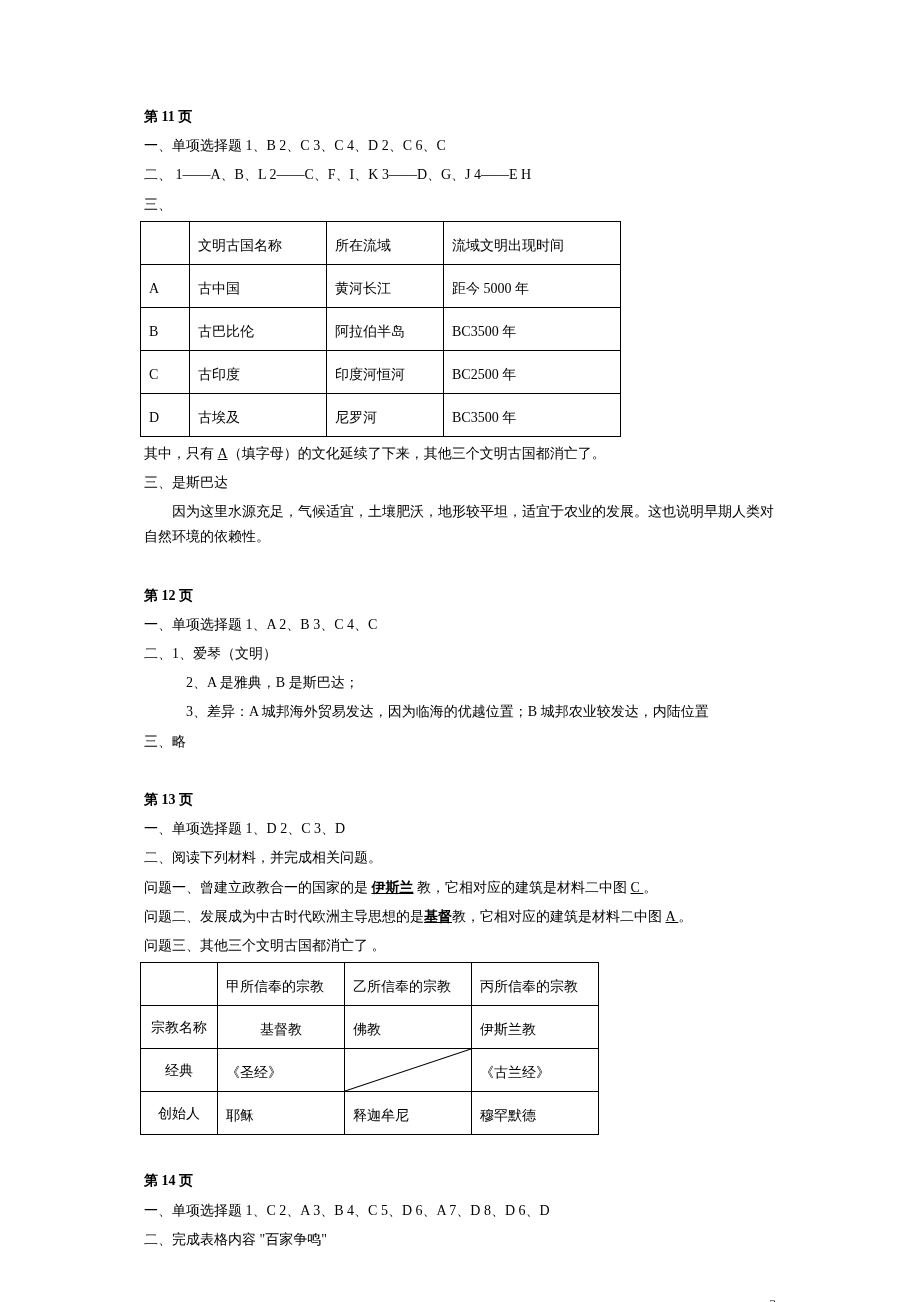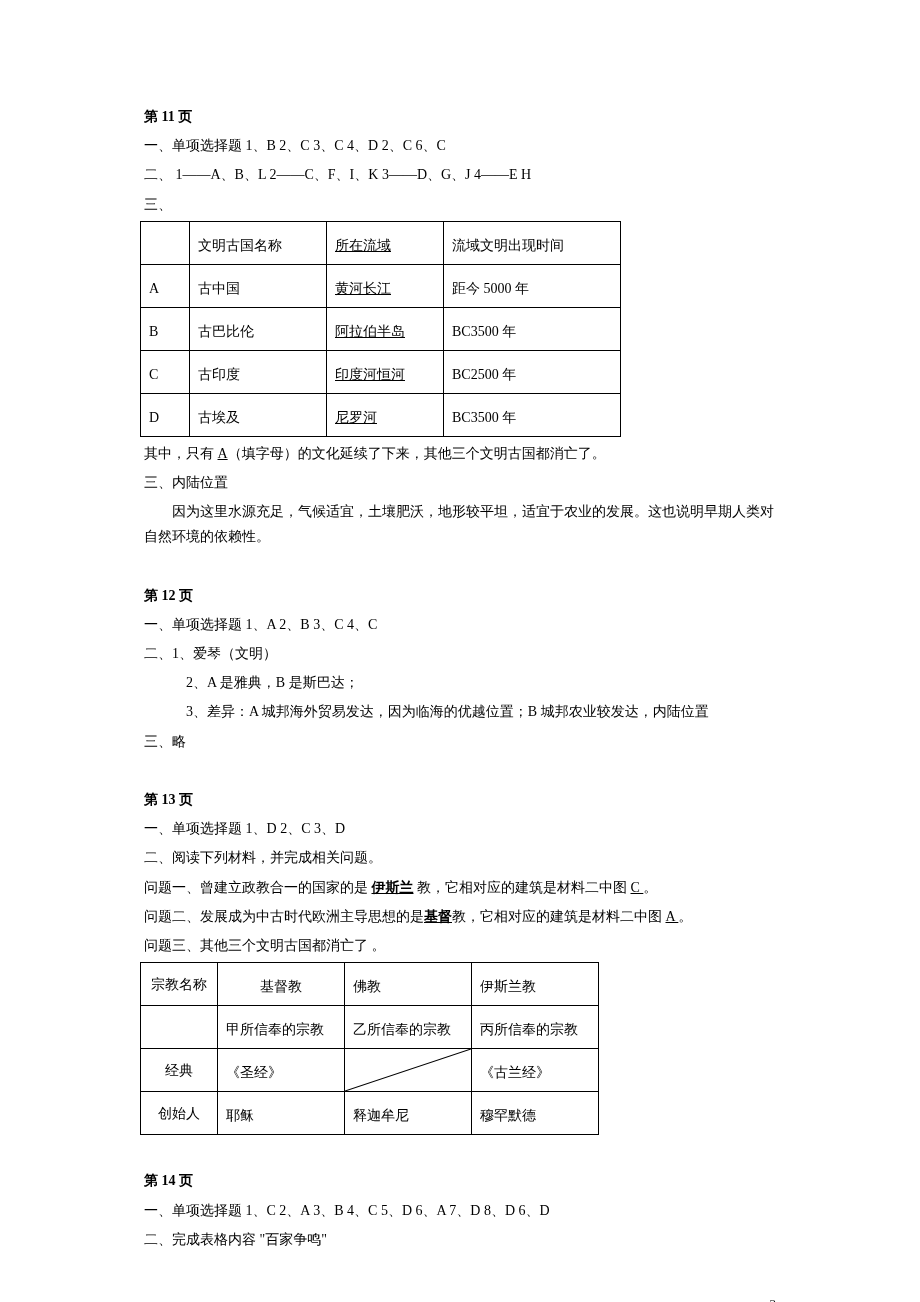--- a/index.html
+++ b/index.html
@@ -25,21 +25,21 @@
     padding: 6px 8px;
     text-align: left;
     vertical-align: bottom;
     font-weight: normal;
   }
   .table1 td, .table1 th {
     height: 30px;
   }
   .table1 .c0 { width: 32px; }
   .table1 .c1 { width: 120px; }
-  .table1 .c2 { width: 100px; text-decoration: underline; }
+  .table1 .c2 { width: 100px; }
   .table1 .c3 { width: 160px; }
   .table2 td, .table2 th {
     height: 30px;
   }
   .table2 .c0 { width: 60px; text-align: center; vertical-align: middle; }
   .table2 .c1 { width: 110px; }
   .table2 .c2 { width: 110px; }
   .table2 .c3 { width: 110px; }
   .indent {
     text-indent: 2em;
@@ -118,21 +118,21 @@
     <td class="c1">古埃及</td>
     <td class="c2">尼罗河</td>
     <td class="c3">BC3500 年</td>
   </tr>
 </tbody>
   </table>
 
 <p>
   <span>其中，只有 </span><span class="underline">A</span><span>（填字母）的文化延续了下来，其他三个文明古国都消亡了。</span>
 </p>
-<p>三、内陆位置</p>
+<p>三、是斯巴达</p>
 <p class="indent">因为这里水源充足，气候适宜，土壤肥沃，地形较平坦，适宜于农业的发展。这也说明早期人类对自然环境的依赖性。</p>
 
 <p>&nbsp;</p>
 
 <p class="bold">第 12 页</p>
 <p class="spaced">
   <span>一、单项选择题</span>
   <span class="gap" style="width:10px"></span>
   <span>1、A</span><span class="gap" style="width:18px"></span>
   <span>2、B</span><span class="gap" style="width:18px"></span>
@@ -159,30 +159,30 @@
   <span>问题一、曾建立政教合一的国家的是  </span><span class="underline bold">伊斯兰</span><span>  教，它相对应的建筑是材料二中图 </span><span class="underline"> C    </span><span> 。</span>
 </p>
 <p>
   <span>问题二、发展成为中古时代欧洲主导思想的是</span><span class="underline bold">基督</span><span>教，它相对应的建筑是材料二中图 </span><span class="underline"> A   </span><span> 。</span>
 </p>
 <p>问题三、其他三个文明古国都消亡了  。</p>
 
 <table class="table2">
   <tbody>
       <tr>
+    <th class="c0"></th>
+    <th class="c1">甲所信奉的宗教</th>
+    <th class="c2">乙所信奉的宗教</th>
+    <th class="c3">丙所信奉的宗教</th>
+  </tr>
+  <tr>
     <td class="c0">宗教名称</td>
     <td class="c1" style="text-align:center">基督教</td>
     <td class="c2">佛教</td>
     <td class="c3">伊斯兰教</td>
-  </tr>
-  <tr>
-    <th class="c0"></th>
-    <th class="c1">甲所信奉的宗教</th>
-    <th class="c2">乙所信奉的宗教</th>
-    <th class="c3">丙所信奉的宗教</th>
   </tr>
   <tr>
     <td class="c0">经典</td>
     <td class="c1">《圣经》</td>
     <td class="c2 diag">
       <svg viewBox="0 0 100 40" preserveAspectRatio="none">
             <line x1="0" y1="40" x2="100" y2="0" stroke="#000" stroke-width="1"></line>
           </svg>
     </td>
     <td class="c3">《古兰经》</td>

